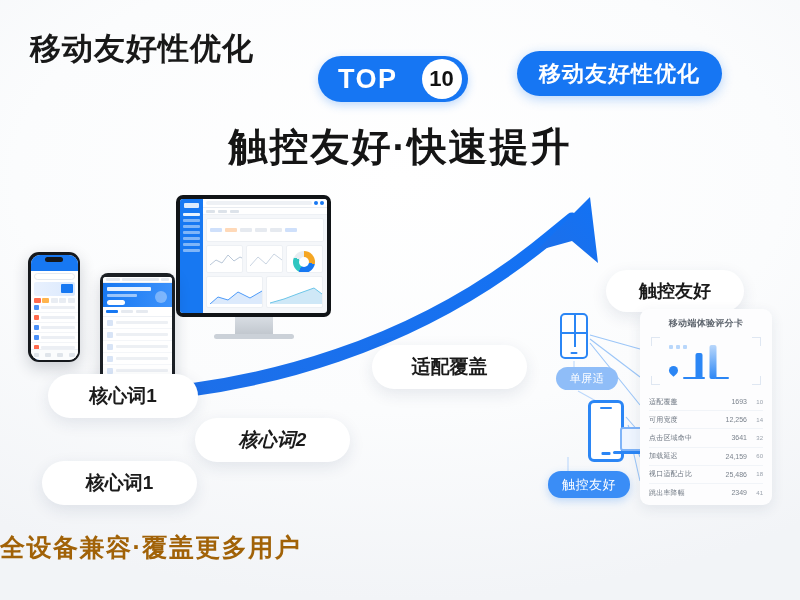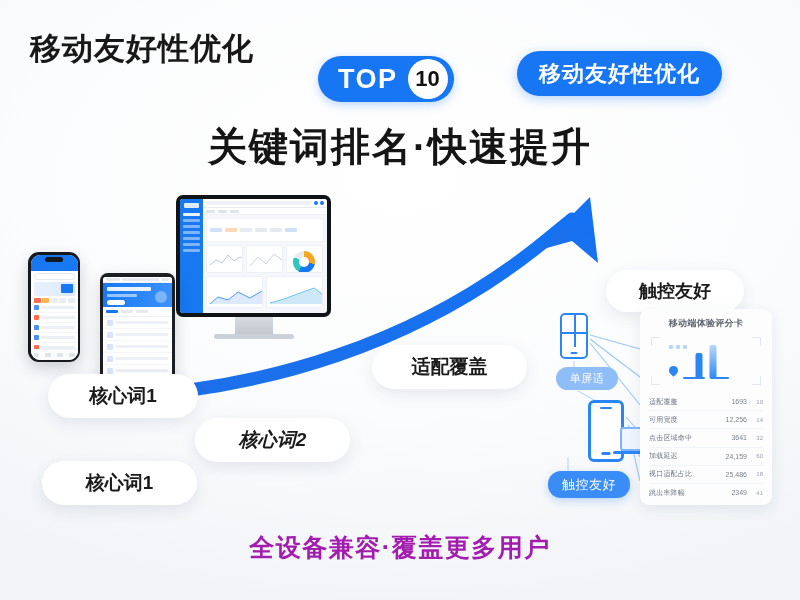--- a/index.html
+++ b/index.html
@@ -16,21 +16,21 @@
   
   .hdr-kicker{
     position:absolute; left:30px; top:28px;
     font-size:31px; font-weight:bold; color:#181818;
     letter-spacing:1px; white-space:nowrap;
   }
   .top-badge{
     position:absolute; left:318px; top:56px;
     height:46px; display:flex; align-items:center;
     background:#1676F3; border-radius:26px;
-    padding:0 6px 0 20px; gap:10px;
+    padding:0 6px 0 20px; gap:24px;
     box-shadow:0 3px 10px rgba(22,118,243,.28);
   }
   .top-badge .tb-label{
     color:#fff; font-size:27px; font-weight:bold; letter-spacing:1.5px;
   }
   .top-badge .tb-num{
     width:40px; height:40px; border-radius:50%;
     background:#fff; color:#111;
     font-size:22px; font-weight:bold;
     display:flex; align-items:center; justify-content:center;
@@ -205,39 +205,39 @@
   .sc-ul2{ position:absolute; left:66px; bottom:8px; width:14px; height:2.5px; background:#2b86f5; border-radius:1px;}
 
   .sc-rows{ margin-top:6px; }
   .sc-row{ display:flex; align-items:center; gap:4px; padding:3.6px 0; border-bottom:1px solid #f1f4f8;}
   .sc-row .nm{ flex:1; font-size:7px; color:#6d7681; filter:blur(.55px); letter-spacing:.2px;}
   .sc-row .v1{ font-size:7px; color:#7b838d; filter:blur(.55px);}
   .sc-row .v2{ font-size:6px; color:#9aa2ac; filter:blur(.55px); width:12px; text-align:right;}
 
   
   .footer{
-    position:absolute; left:0; right:0; top:531px; text-align:center;
-    font-size:25px; font-weight:bold; color:#a21caf; letter-spacing:1.5px;
+    position:absolute; left:0; right:0; top:531px; text-align:left;
+    font-size:25px; font-weight:bold; color:#a16207; letter-spacing:1.5px;
   }
 </style>
 </head>
 <body>
 
 <div class="stage">
 
   <div class="hdr-kicker">移动友好性优化</div>
 
   <div class="top-badge">
     <span class="tb-label">TOP</span>
     <span class="tb-num">10</span>
   </div>
 
   <div class="hdr-pill">移动友好性优化</div>
 
-  <div class="hdr-main">关键词排名·快速提升</div>
+  <div class="hdr-main">触控友好·快速提升</div>
 
   <svg class="arrow-svg" viewBox="0 0 580 220">
     <defs>
       <linearGradient id="agrad" x1="0" y1="1" x2="1" y2="0">
         <stop offset="0" stop-color="#1E6FE8"></stop>
         <stop offset="1" stop-color="#1272F5"></stop>
       </linearGradient>
     </defs>
     <path d="M-10 212 C 140 206, 300 160, 430 52 L 452 34" stroke="url(#agrad)" stroke-width="13" fill="none" stroke-linecap="round"></path>
     <path d="M470 12 L 478 78 L 452 56 L 416 66 Z" fill="url(#agrad)"></path>

